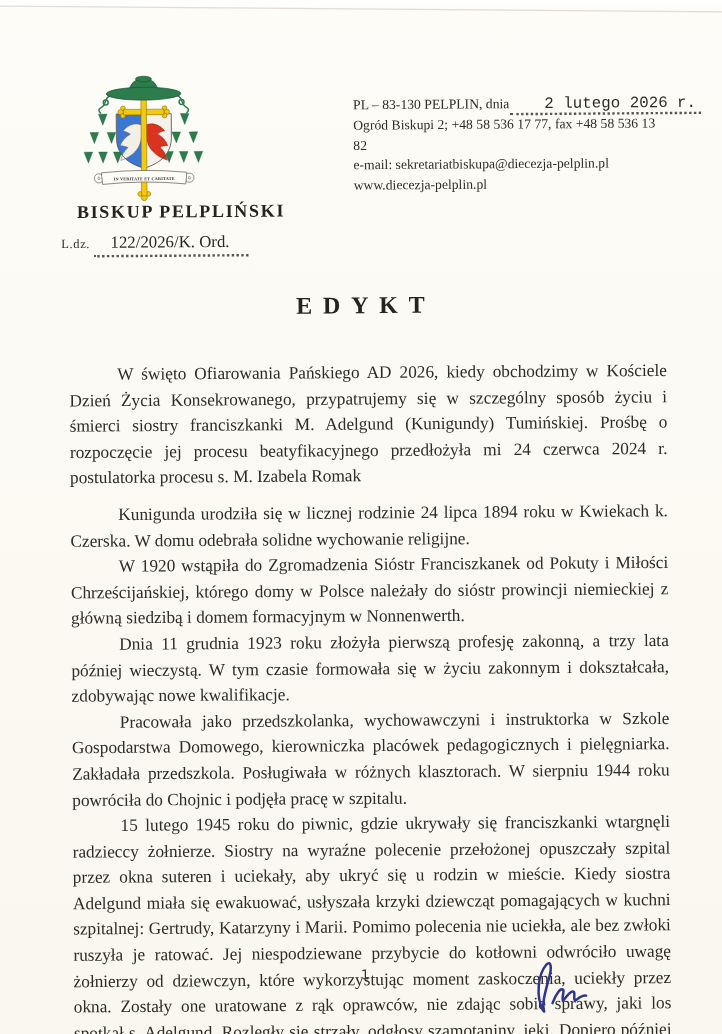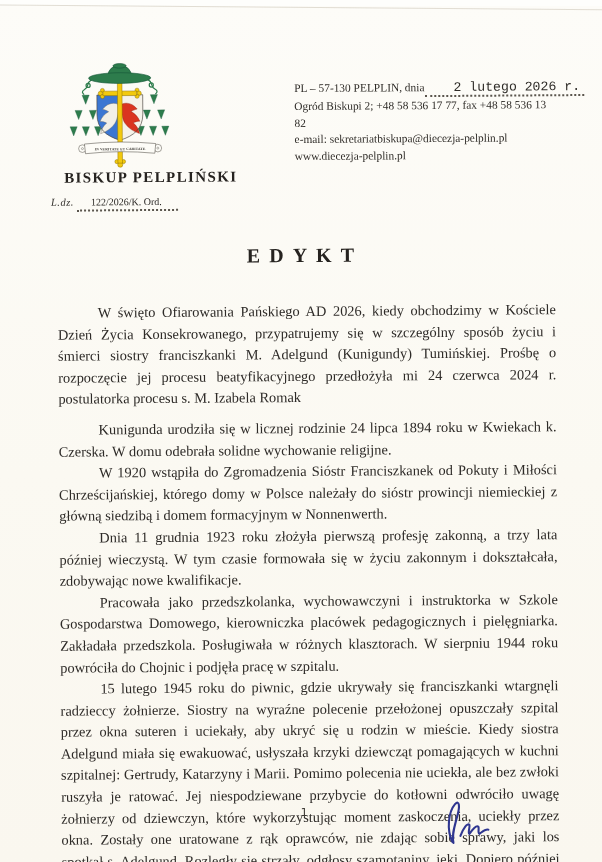--- a/index.html
+++ b/index.html
@@ -24,23 +24,23 @@
 
   .crest { position: absolute; left: 70px; top: 60px; width: 102px; height: 108px; }
 
   .sender-title {
     position: absolute; left: 52px; top: 168px; width: 200px;
     font-size: 15px; font-weight: 700; letter-spacing: 1.4px; color: #262320;
     text-align: center;
   }
 
   .ref-line { position: absolute; left: 52px; top: 195px; font-size: 10.5px; color: #33302c; white-space: nowrap; }
-  .ref-label { letter-spacing: .5px; font-style: italic; }
+  .ref-label { letter-spacing: .5px; }
   .fill-line { display: inline-block; border-bottom: 2px dotted #5a554d; line-height: 1.05; }
-  .ref-value { font-size: 10px; padding: 0 16px 1px 14px; margin-left: 3px; color: #2b2825; }
+  .ref-value { font-size: 14px; padding: 0 16px 1px 14px; margin-left: 3px; color: #2b2825; }
 
   .address-block { position: absolute; left: 296px; top: 80px; width: 256px; font-size: 11.4px; line-height: 16.8px; color: #2f2c28; }
   .addr-line1 { white-space: nowrap; }
   .date-value { font-size: 13.2px; padding: 0 4px 0 28px; margin-left: 1px; font-family: Liberation Mono, monospace; }
 
   .doc-title {
     position: absolute; top: 244px; left: 0; width: 100%; margin: 0;
     text-align: center; font-size: 20px; font-weight: 700;
     letter-spacing: 9px; padding-left: 9px; box-sizing: border-box; color: #262320;
   }
@@ -144,21 +144,21 @@
     </svg>
 
     <div class="sender-title">BISKUP PELPLIŃSKI</div>
 
     <div class="ref-line">
       <span class="ref-label">L.dz.</span><span class="fill-line ref-value">122/2026/K. Ord.</span>
     </div>
 
     <div class="address-block">
       <div class="addr-line1">
-        <span>PL – 57-130 PELPLIN, dnia</span><span class="fill-line date-value">2 lutego 2026 r.</span>
+        <span>PL – 83-130 PELPLIN, dnia</span><span class="fill-line date-value">2 lutego 2026 r.</span>
       </div>
       <div>Ogród Biskupi 2; +48 58 536 17 77, fax +48 58 536 13 82</div>
       <div>e-mail: sekretariatbiskupa@diecezja-pelplin.pl</div>
       <div>www.diecezja-pelplin.pl</div>
     </div>
 
     <h1 class="doc-title">EDYKT</h1>
 
     <main class="body-text">
       <p>W święto Ofiarowania Pańskiego AD 2026, kiedy obchodzimy w Kościele Dzień Życia Konsekrowanego, przypatrujemy się w szczególny sposób życiu i śmierci siostry franciszkanki M. Adelgund (Kunigundy) Tumińskiej. Prośbę o rozpoczęcie jej procesu beatyfikacyjnego przedłożyła mi 24 czerwca 2024 r. postulatorka procesu s. M. Izabela Romak</p>

